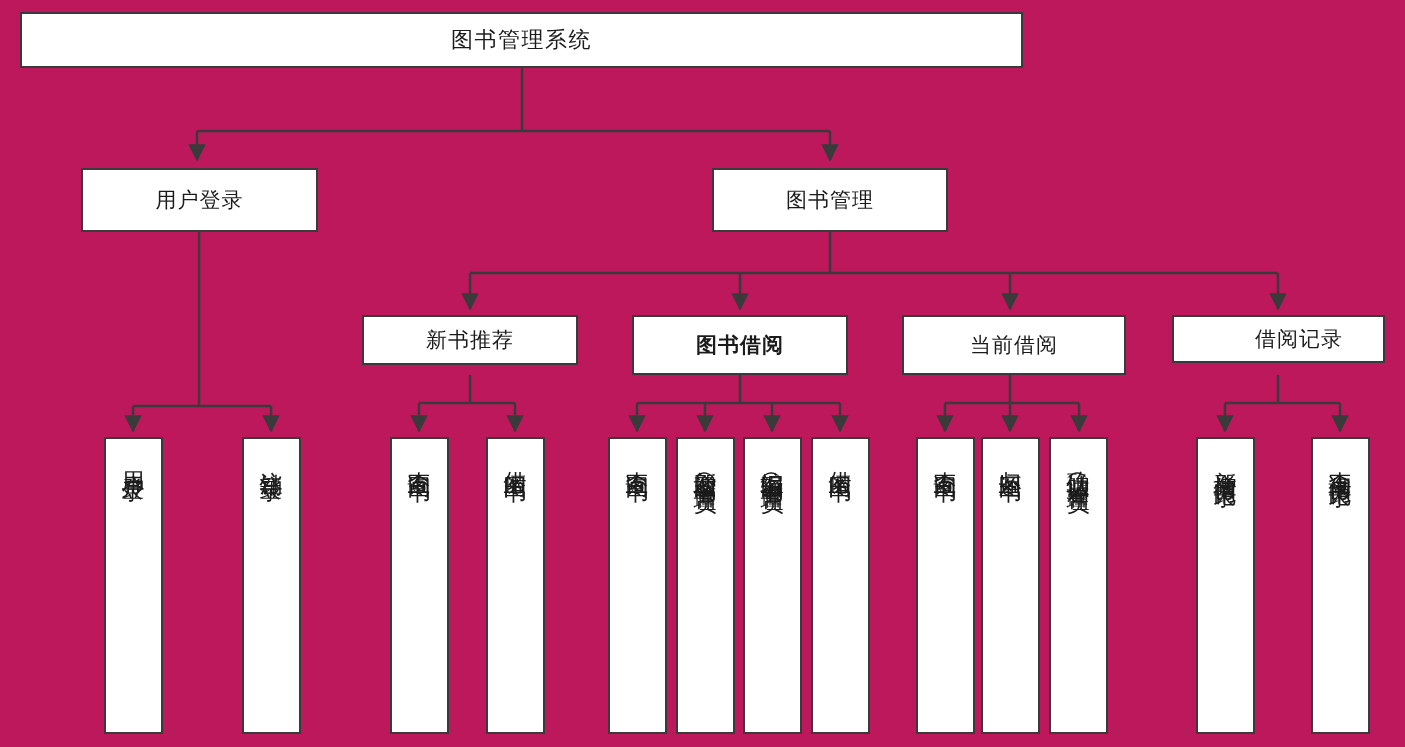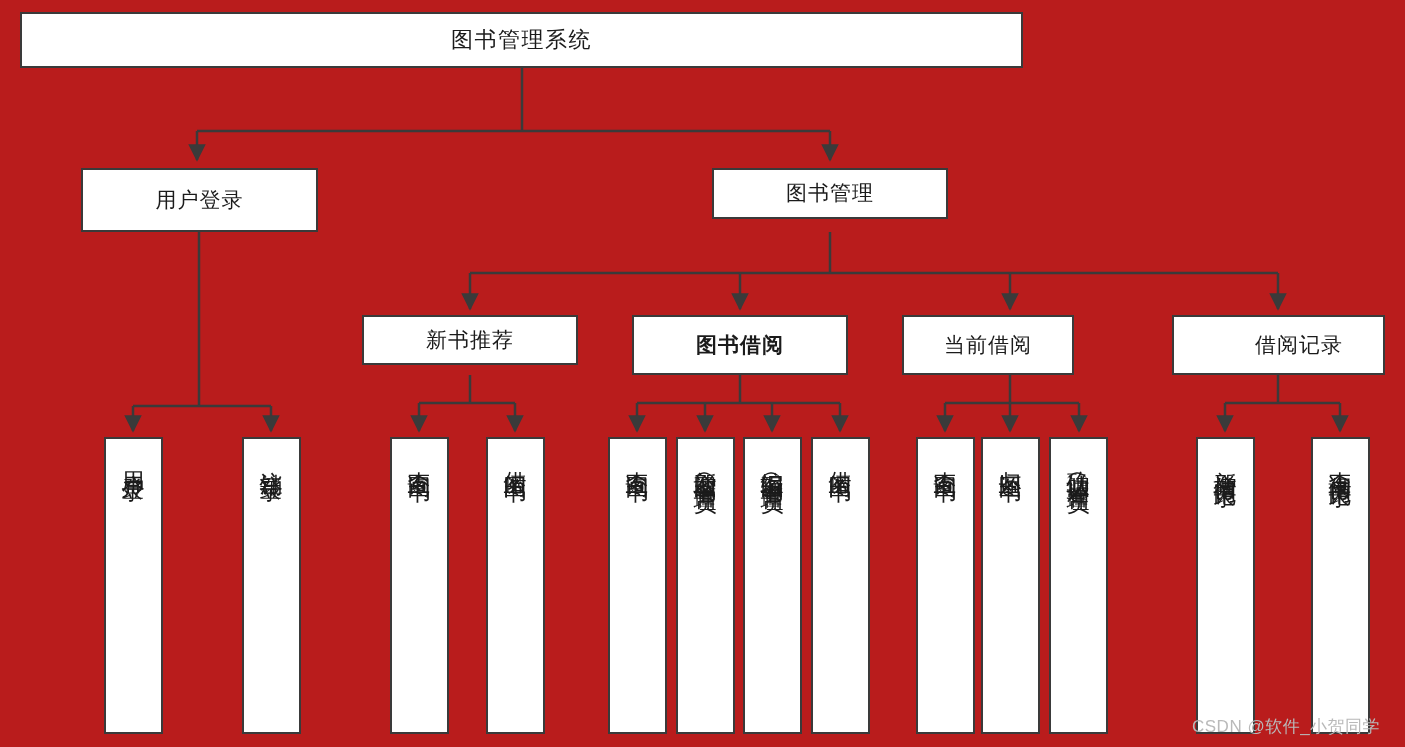--- a/index.html
+++ b/index.html
@@ -7,21 +7,21 @@
     padding: 0;
     background: #ffffff;
   }
   body {
     font-family: "Liberation Sans", "DejaVu Sans", sans-serif;
   }
   #canvas {
     position: relative;
     width: 1405px;
     height: 747px;
-    background: #b91c1c;
+    background: #be185d;
     overflow: hidden;
   }
   svg#wires {
     position: absolute;
     left: 0;
     top: 0;
     width: 1405px;
     height: 747px;
     pointer-events: none;
   }
@@ -126,34 +126,34 @@
     </g>
   </svg>
 
   <div class="node root horiz" style="left:20px; top:12px; width:1003px; height:56px;">
     <span class="label">图书管理系统</span>
   </div>
 
   <div class="node horiz" style="left:81px; top:168px; width:237px; height:64px;">
     <span class="label">用户登录</span>
   </div>
-  <div class="node horiz" style="left:712px; top:168px; width:236px; height:51px;">
+  <div class="node horiz" style="left:712px; top:168px; width:236px; height:64px;">
     <span class="label">图书管理</span>
   </div>
 
   <div class="node horiz" style="left:362px; top:315px; width:216px; height:50px;">
     <span class="label">新书推荐</span>
   </div>
   <div class="node horiz" style="left:632px; top:315px; width:216px; height:60px;font-weight:bold;">
     <span class="label">图书借阅</span>
   </div>
-  <div class="node horiz" style="left:902px; top:315px; width:172px; height:60px;">
+  <div class="node horiz" style="left:902px; top:315px; width:224px; height:60px;">
     <span class="label">当前借阅</span>
   </div>
-  <div class="node horiz" style="left:1172px; top:315px; width:213px; height:60px;padding-left:41px;">
+  <div class="node horiz" style="left:1172px; top:315px; width:213px; height:48px;padding-left:41px;">
     <span class="label">借阅记录</span>
   </div>
 
   <div class="node vert" style="left:104px; top:437px; width:59px; height:297px;">
     <span class="label">用户登录</span>
   </div>
   <div class="node vert" style="left:242px; top:437px; width:59px; height:297px;">
     <span class="label">注销登录</span>
   </div>
 
@@ -187,15 +187,14 @@
     <span class="label">确认归还（管理员）</span>
   </div>
 
   <div class="node vert" style="left:1196px; top:437px; width:59px; height:297px;">
     <span class="label">新增借阅记录</span>
   </div>
   <div class="node vert" style="left:1311px; top:437px; width:59px; height:297px;">
     <span class="label">查询借阅记录</span>
   </div>
 
-  <div class="watermark" style="left:1192px; top:715px;">CSDN @软件_小贺同学</div>
 
 </div>
 
 </body></html>

